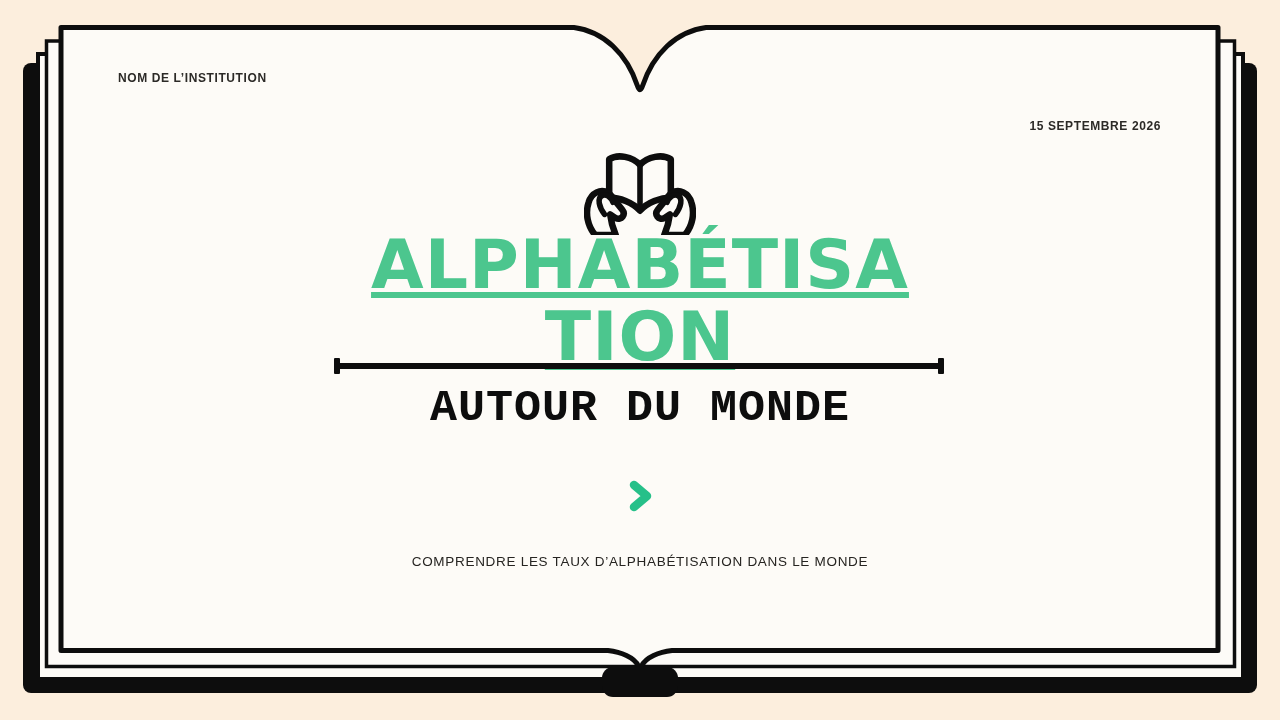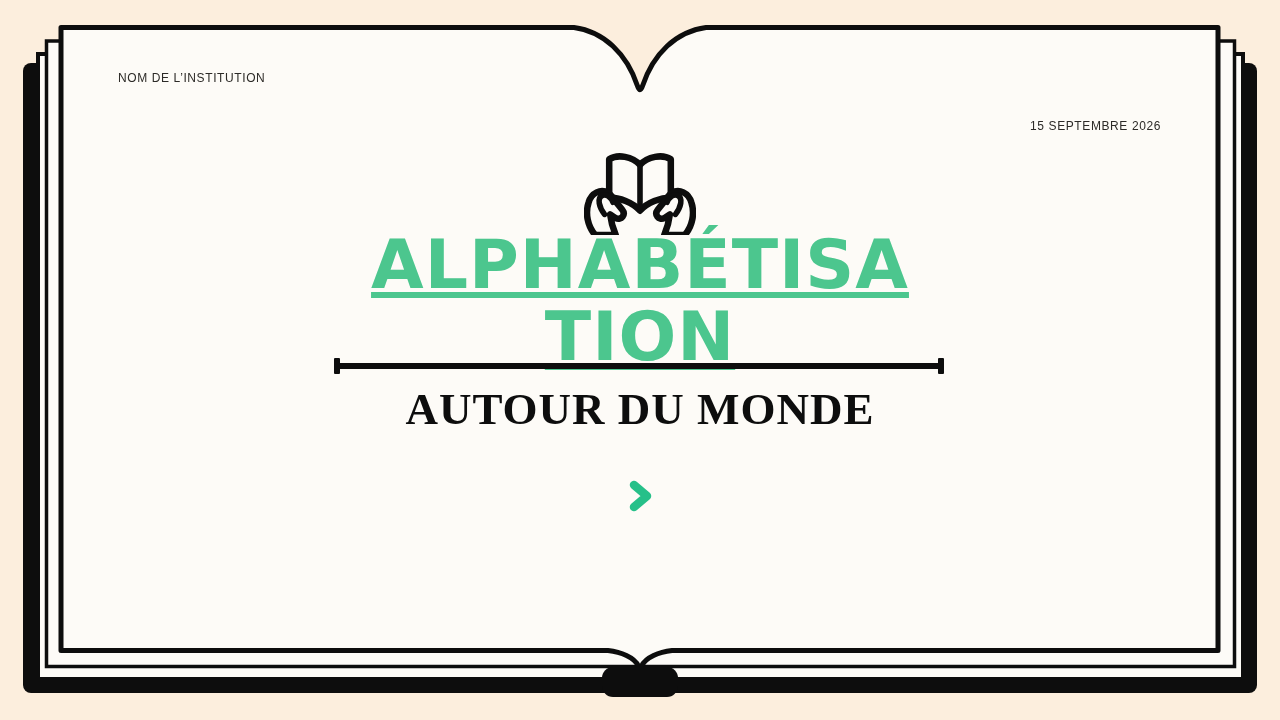--- a/index.html
+++ b/index.html
@@ -14,21 +14,21 @@
     width:1280px;height:720px;position:relative;overflow:hidden;
     background:var(--bg);
     font-family:"Liberation Sans", sans-serif;
     color:var(--ink);
   }
   .frame-svg{position:absolute;left:0;top:0;z-index:0;}
   .content{position:absolute;left:0;top:0;width:1280px;height:720px;z-index:1;}
 
   .kicker{
     position:absolute;top:71px;font-size:12px;letter-spacing:.6px;
-    color:#2c2a27;font-weight:400;line-height:14px;white-space:nowrap;
+    color:#2c2a27;font-weight:700;line-height:14px;white-space:nowrap;
   }
   .kicker.left{left:118px;}
   .kicker.right{right:119px;text-align:right;margin-top:48px;}
 
   .hero-icon{position:absolute;top:149px;left:50%;transform:translateX(-50%);}
 
   .title{
     position:absolute;top:229px;left:0;width:1280px;text-align:center;
     font-family:"DejaVu Sans", sans-serif;font-weight:bold;
     font-size:68px;line-height:72px;letter-spacing:1px;
@@ -37,21 +37,21 @@
   }
   .divider{
     position:absolute;top:357px;left:334px;width:610px;height:17px;
     display:flex;align-items:center;
   }
   .divider .cap{width:6px;height:16px;background:var(--ink);border-radius:1px;}
   .divider .bar{flex:1;height:6px;background:var(--ink);}
 
   .subtitle{
     position:absolute;top:384px;left:0;width:1280px;text-align:center;
-    font-family:Liberation Serif, serif;font-weight:bold;
+    font-family:Liberation Mono, monospace;font-weight:bold;
     font-size:45px;line-height:50px;letter-spacing:1px;
     color:var(--ink);
   }
 
   .chevron{position:absolute;top:478px;left:50%;transform:translateX(-50%);}
 
   .description{
     position:absolute;top:552px;left:0;width:1280px;text-align:center;
     font-size:13.5px;line-height:20.5px;letter-spacing:.7px;
     color:#262421;font-weight:500;
@@ -109,15 +109,16 @@
     <div class="cap"></div>
   </div>
 
   <div class="subtitle">AUTOUR DU MONDE</div>
 
   <svg class="chevron" width="30" height="36" viewBox="0 0 30 36" aria-hidden="true">
     <path d="M 9 7 L 22 18 L 9 29" fill="none" stroke="#26c089" stroke-width="8.5" stroke-linecap="round" stroke-linejoin="round"></path>
   </svg>
 
   <div class="description">
+    <div>COMPRENDRE LES TAUX D’ALPHABÉTISATION DANS LE MONDE</div>
   </div>
 
 </div>
 
 </body></html>

